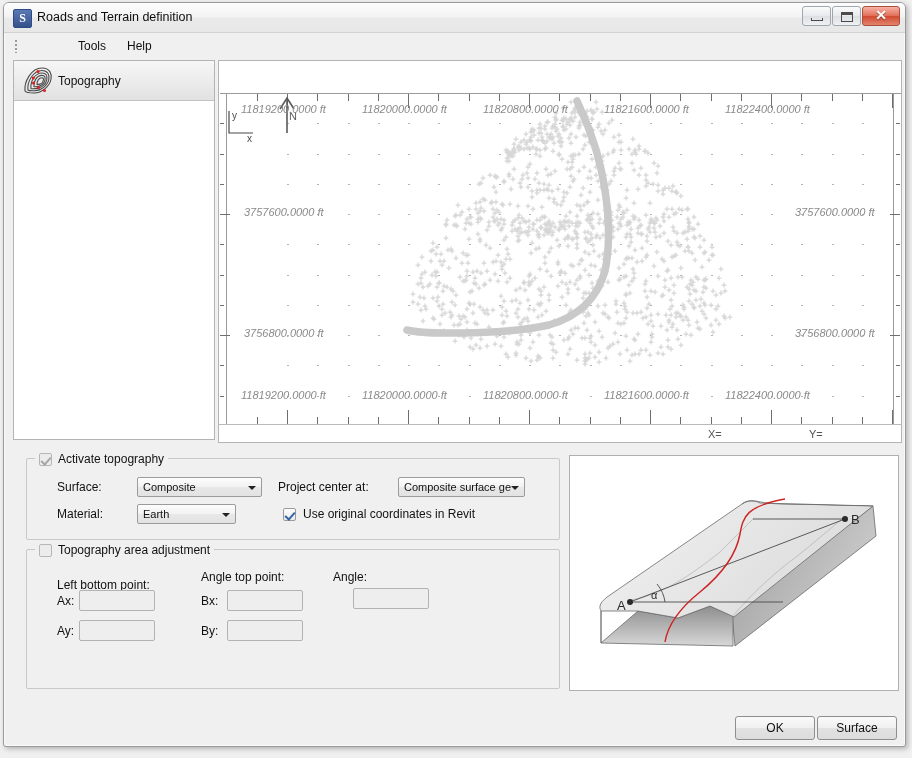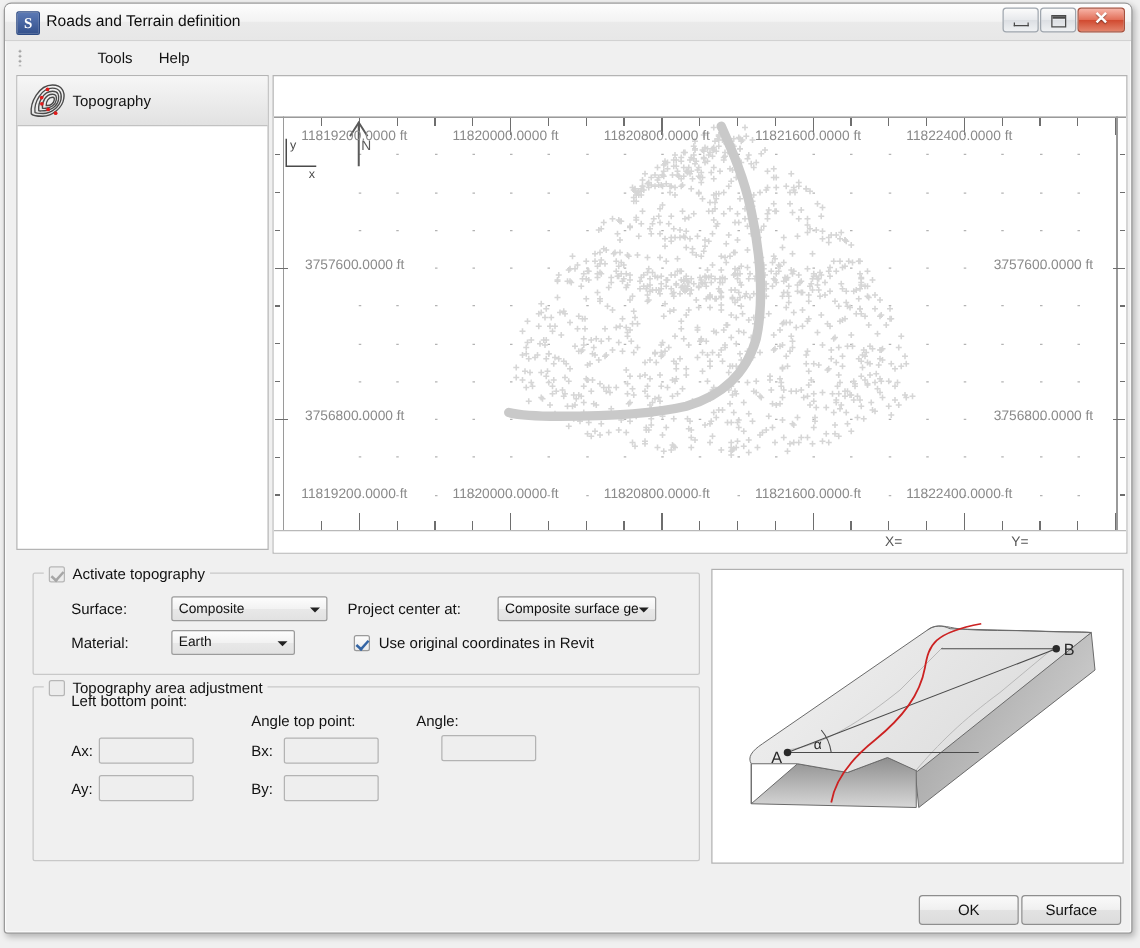--- a/index.html
+++ b/index.html
@@ -170,21 +170,21 @@
   .btn{
     position:absolute;height:24px;width:80px;
     border:1px solid #8e8e8e;border-radius:3px;
     background:linear-gradient(to bottom,#fafafa 0%,#f0f0f0 48%,#e2e2e2 52%,#dcdcdc 100%);
     font-size:12px;color:#111;line-height:22px;text-align:center;
     box-sizing:border-box;cursor:default;
   }
   #btn-ok{left:731px;top:713px;}
   #btn-cancel{left:813px;top:713px;}
   
-  .axlabel{position:absolute;font-size:11px;color:#8a8a8a;white-space:nowrap;}
+  .axlabel{position:absolute;font-size:11px;color:#8a8a8a;white-space:nowrap;font-style:italic;}
 </style>
 </head>
 <body>
 
 <div id="window">
 
   <div id="titlebar">
     <div id="app-icon">S</div>
     <div id="title-text">Roads and Terrain definition</div>
     <div class="winbtn" id="btn-min">
@@ -1724,21 +1724,21 @@
       <span style="font-size:12px;color:#111;">Use original coordinates in Revit</span>
     </div>
   </div>
 
   <div class="groupbox" id="group-area">
     <div class="group-header">
       <span class="cbx disabled"></span>
       <span class="gh-label">Topography area adjustment</span>
     </div>
 
-    <div class="fieldlabel" style="left:30px;top:4px;">Left bottom point:</div>
+    <div class="fieldlabel" style="left:30px;top:28px;">Left bottom point:</div>
     <div class="fieldlabel" style="left:174px;top:20px;">Angle top point:</div>
     <div class="fieldlabel" style="left:306px;top:20px;">Angle:</div>
 
     <div class="fieldlabel" style="left:30px;top:44px;">Ax:</div>
     <div class="tinput" style="left:52px;top:40px;"></div>
     <div class="fieldlabel" style="left:30px;top:74px;">Ay:</div>
     <div class="tinput" style="left:52px;top:70px;"></div>
 
     <div class="fieldlabel" style="left:174px;top:44px;">Bx:</div>
     <div class="tinput" style="left:200px;top:40px;"></div>

